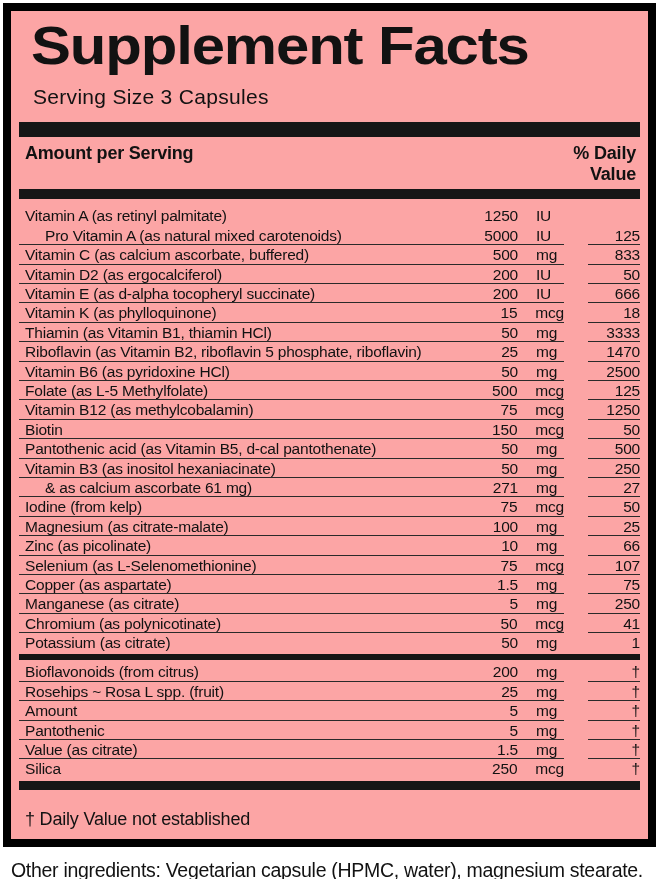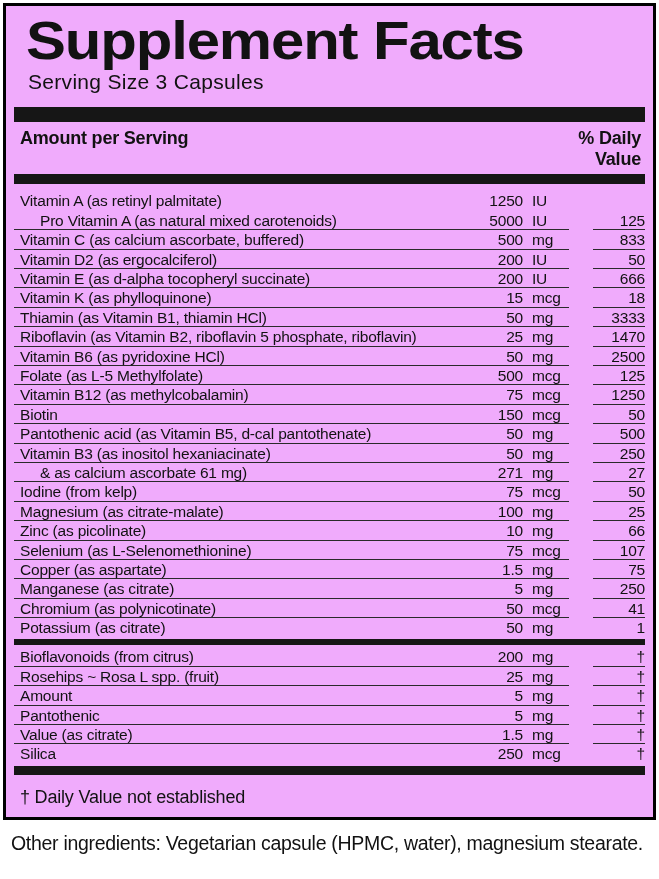--- a/index.html
+++ b/index.html
@@ -6,39 +6,39 @@
   html,body { background:#ffffff; }
   body {
     width:659px; height:879px;
     font-family:"Liberation Sans", sans-serif;
     color:#121212;
     overflow:hidden;
   }
   .page { padding:3px 3px 0 3px; }
 
   .panel {
-    border:3px solid #000000;
+    border:8px solid #000000;
     padding:6px 8px 5px 8px;
-    background:#f0abfc;
+    background:#fca5a5;
   }
 
   .title {
     font-size:53px;
     font-weight:bold;
     letter-spacing:-1px;
     line-height:1.0;
     white-space:nowrap;
     transform:scaleX(1.13);
     transform-origin:left center;
     margin:2px 0 0 12px;
   }
   .serving {
     font-size:21px;
     letter-spacing:0.3px;
-    margin:3px 0 13px 14px;
+    margin:13px 0 13px 14px;
   }
 
   .bar { background:#161616; }
   .bar-thick   { height:15px; }
   .bar-mid     { height:10px; margin-top:2px; }
   .bar-section { height:6px; margin:2px 0; }
   .bar-bottom  { height:9px; margin-top:2px; }
 
   .hdr {
     display:flex; justify-content:space-between; align-items:flex-start;
@@ -55,29 +55,29 @@
     font-size:15.5px; letter-spacing:-0.2px;
   }
   .row .left {
     flex:1 1 auto; display:flex; align-items:baseline;
     border-bottom:1.6px solid #2a2a2a;
     min-width:0;
   }
   .row .name { flex:1 1 auto; white-space:nowrap; overflow:hidden; padding-left:6px; padding-top:1px; }
   .row.indent .name { padding-left:26px; }
   .row .amount { flex:0 0 60px; text-align:right; padding-top:1px; }
-  .row .unit   { flex:0 0 46px; text-align:left; padding-left:9px; padding-top:1px; }
+  .row .unit   { flex:0 0 46px; text-align:left; padding-left:18px; padding-top:1px; }
   .row .gap    { flex:0 0 24px; }
   .row .dv {
     flex:0 0 52px; text-align:right; padding-top:1px;
     border-bottom:1.6px solid #2a2a2a;
   }
   .row.no-line .left, .row.no-line .dv { border-bottom:none; }
 
-  .footnote { font-size:18px; letter-spacing:-0.2px; padding:12px 0 4px 6px; }
+  .footnote { font-size:18px; letter-spacing:-0.2px; padding:19px 0 4px 6px; }
 
   .below { padding:12px 0 0 8px; }
   .other { font-size:19.5px; letter-spacing:-0.3px; }
 </style>
 </head>
 <body>
 
 <div class="page">
   <div class="panel">
 

